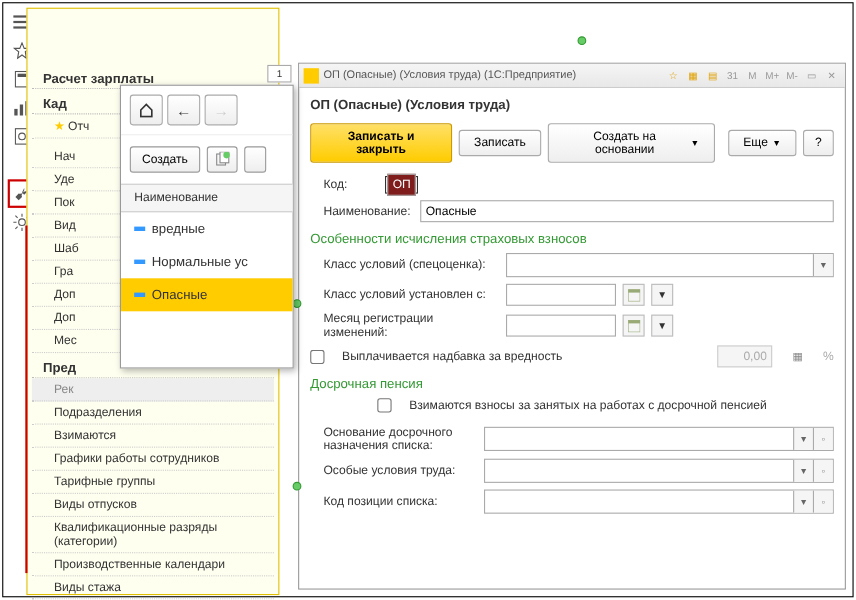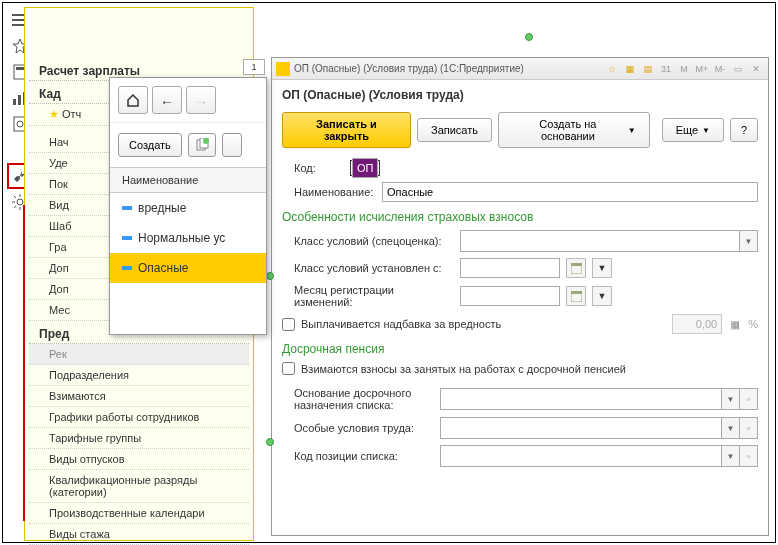--- a/index.html
+++ b/index.html
@@ -32,28 +32,28 @@
 .titlebar .tb-right { margin-left: auto; display: flex; gap: 2px; align-items: center; }
 .titlebar .tb-right span { width: 16px; height: 14px; display: flex; align-items: center; justify-content: center; font-size: 9px; color: #999; cursor: pointer; }
 .content { padding: 8px 10px; }
 .form-title { font-size: 12px; font-weight: bold; margin-bottom: 10px; }
 .btn-row { display: flex; gap: 6px; margin-bottom: 12px; align-items: center; }
 .btn-yellow { background: linear-gradient(#ffe066,#ffcc00); border: 1px solid #cc9900; font-weight: bold; padding: 5px 10px; border-radius: 3px; cursor: pointer; font-size: 11px; }
 .btn-white { background: linear-gradient(#fff,#eee); border: 1px solid #aaa; padding: 5px 13px; border-radius: 3px; cursor: pointer; font-size: 11px; display: flex; align-items: center; gap: 4px; }
 .field-row { display: flex; align-items: center; margin-bottom: 6px; gap: 6px; padding-left: 12px; }
 .field-label { width: 160px; font-size: 11px; color: #333; flex-shrink: 0; }
 .field-input { border: 1px solid #aaa; padding: 3px 4px; font-size: 11px; background: #fff; }
-.field-input.sel { background: #701a75; color: #fff; width: 30px; text-align: left; }
+.field-input.sel { background: #7f1d1d; color: #fff; width: 30px; text-align: left; }
 .field-input.full { flex: 1; }
 .section-green { color: #339933; font-size: 12px; margin: 8px 0 6px; }
 .combo { border: 1px solid #aaa; display: flex; align-items: center; flex: 1; height: 22px; }
 .combo .combo-text { flex: 1; padding: 0 4px; font-size: 11px; }
 .combo-btn { width: 18px; height: 100%; border-left: 1px solid #aaa; display: flex; align-items: center; justify-content: center; cursor: pointer; font-size: 8px; color: #666; background: #f5f5f5; }
 .link { color: #0066cc; text-decoration: underline; cursor: pointer; font-size: 11px; }
-.checkbox-row { display: flex; align-items: center; gap: 6px; margin: 6px 0; font-size: 11px; }
+.checkbox-row { display: flex; align-items: center; gap: 16px; margin: 6px 0; font-size: 11px; justify-content: center; }
 .checkbox-row input { margin: 0; }
 .gray-input { border: 1px solid #ccc; background: #f5f5f5; padding: 3px 4px; width: 50px; text-align: right; color: #aaa; font-size: 11px; }
 .pct-icon { width: 14px; height: 14px; display: inline-flex; align-items: center; justify-content: center; font-size: 10px; color: #888; }
 .tab-marker { position: absolute; left: 240px; top: 56px; width: 22px; height: 16px; background: #fff; border: 1px solid #aaa; font-size: 9px; display: flex; align-items: center; justify-content: center; z-index: 12; }
 .tiny-btn { width: 20px; height: 20px; border: 1px solid #bbb; background: #f5f5f5; display: flex; align-items: center; justify-content: center; cursor: pointer; font-size: 9px; }
 svg { display: block; }
 </style>
 </head>
 <body>
 

